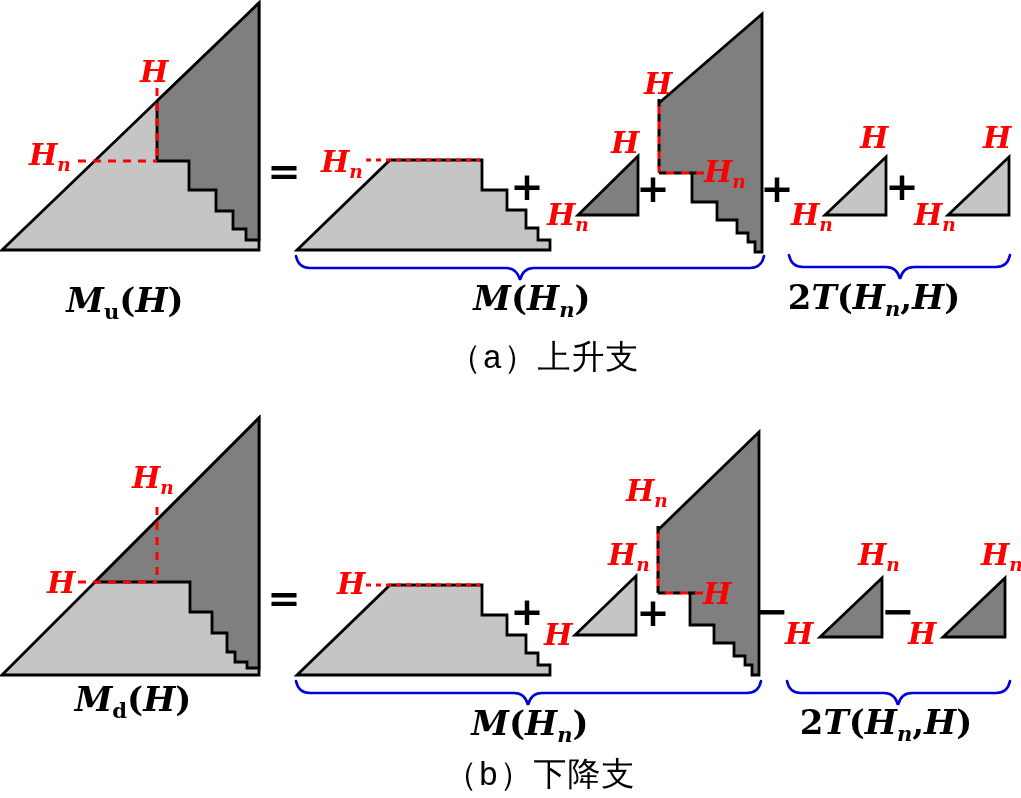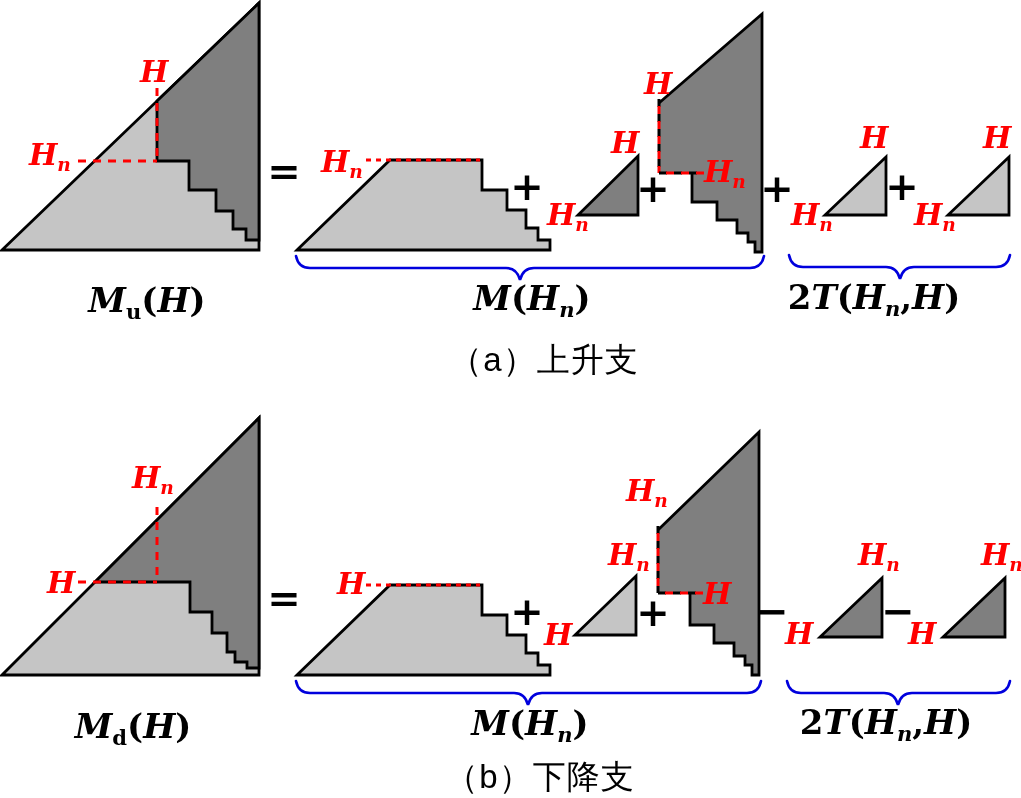--- a/index.html
+++ b/index.html
@@ -28,21 +28,21 @@
   .eq{position:absolute;color:var(--black);font-size:34px;line-height:1;font-weight:bold;
       font-style:normal;white-space:nowrap;transform:translate(-50%,-50%);}
   .eq i{font-style:italic;}
 
   
   .op{position:absolute;color:var(--black);font-size:40px;font-weight:bold;line-height:1;
       font-style:normal;transform:translate(-50%,-50%);}
 
   
   .cap{position:absolute;color:var(--black);font-size:33px;line-height:1;font-weight:normal;
-       font-family:Liberation Sans, sans-serif;white-space:nowrap;
+       font-family:Liberation Mono, monospace;white-space:nowrap;
        transform:translate(-50%,-50%);letter-spacing:1px;}
 </style>
 </head>
 <body>
 
 <div class="canvas">
 
   <svg width="1021" height="798" viewBox="0 0 1021 798">
 
     <polygon class="f-light stk" points="2,250 259,250 259,3"></polygon>
@@ -104,21 +104,21 @@
   <span class="lbl" style="left:791px;top:200px"><i>H</i><sub>n</sub></span>
   <span class="lbl" style="left:983px;top:123px"><i>H</i></span>
   <span class="lbl" style="left:914px;top:200px"><i>H</i><sub>n</sub></span>
 
   <span class="op" style="left:284px;top:171px">=</span>
   <span class="op" style="left:527px;top:186px">+</span>
   <span class="op" style="left:653px;top:188px">+</span>
   <span class="op" style="left:777px;top:188px">+</span>
   <span class="op" style="left:902px;top:186px">+</span>
 
-  <span class="eq" style="left:147px;top:303px"><i>M</i><sub class="up">u</sub><span>(</span><i>H</i><span>)</span></span>
+  <span class="eq" style="left:125px;top:303px"><i>M</i><sub class="up">u</sub><span>(</span><i>H</i><span>)</span></span>
   <span class="eq" style="left:532px;top:301px"><i>M</i><span>(</span><i>H</i><sub>n</sub><span>)</span></span>
   <span class="eq" style="left:874px;top:300px"><span>2</span><i>T</i><span>(</span><i>H</i><sub>n</sub><span>,</span><i>H</i><span>)</span></span>
   <span class="cap" style="left:544px;top:359px">（a）上升支</span>
 
   <span class="lbl" style="left:132px;top:463px"><i>H</i><sub>n</sub></span>
   <span class="lbl" style="left:47px;top:568px"><i>H</i></span>
   <span class="lbl" style="left:337px;top:569px"><i>H</i></span>
   <span class="lbl" style="left:608px;top:540px"><i>H</i><sub>n</sub></span>
   <span class="lbl" style="left:544px;top:620px"><i>H</i></span>
   <span class="lbl" style="left:626px;top:476px"><i>H</i><sub>n</sub></span>
@@ -127,18 +127,18 @@
   <span class="lbl" style="left:785px;top:619px"><i>H</i></span>
   <span class="lbl" style="left:981px;top:540px"><i>H</i><sub>n</sub></span>
   <span class="lbl" style="left:908px;top:619px"><i>H</i></span>
 
   <span class="op" style="left:284px;top:598px">=</span>
   <span class="op" style="left:527px;top:611px">+</span>
   <span class="op" style="left:653px;top:612px">+</span>
   <span class="op" style="left:772px;top:611px">−</span>
   <span class="op" style="left:898px;top:611px">−</span>
 
-  <span class="eq" style="left:133px;top:729px"><i>M</i><sub class="up">d</sub><span>(</span><i>H</i><span>)</span></span>
+  <span class="eq" style="left:133px;top:702px"><i>M</i><sub class="up">d</sub><span>(</span><i>H</i><span>)</span></span>
   <span class="eq" style="left:530px;top:726px"><i>M</i><span>(</span><i>H</i><sub>n</sub><span>)</span></span>
   <span class="eq" style="left:886px;top:725px"><span>2</span><i>T</i><span>(</span><i>H</i><sub>n</sub><span>,</span><i>H</i><span>)</span></span>
   <span class="cap" style="left:540px;top:776px">（b）下降支</span>
 
 </div>
 
 </body></html>

